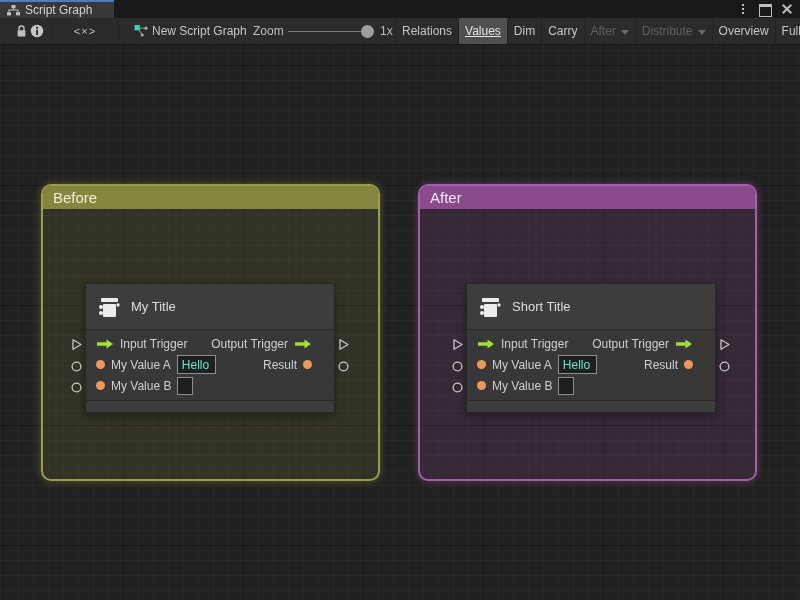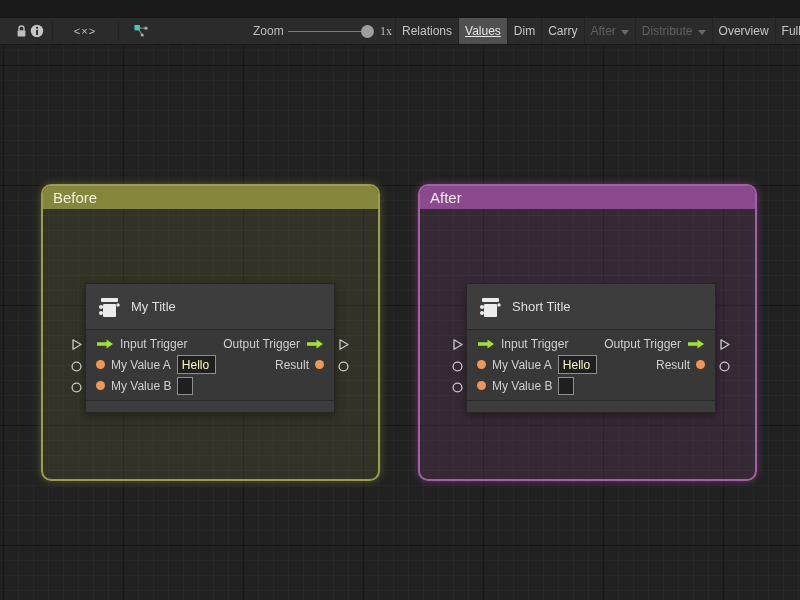--- a/index.html
+++ b/index.html
@@ -25,21 +25,21 @@
   
   .toolbar { position:absolute; left:0; top:18px; width:800px; height:27px; background:#2b2b2b;
              border-bottom:1px solid #191919; color:#c6c6c6; font-size:12px; }
   .tbtn-icon { position:absolute; top:0; height:26px; display:flex; align-items:center; justify-content:center; cursor:pointer; }
   .tb-sep { position:absolute; top:3px; width:1px; height:20px; background:#222; }
   .code-glyph { color:#c2c2c2; font-size:11px; letter-spacing:1px; }
   .graph-title { position:absolute; left:152px; top:0; height:26px; display:flex; align-items:center; color:#c8c8c8; }
   .zoom-label { position:absolute; left:253px; top:0; height:26px; display:flex; align-items:center; color:#bdbdbd; }
   .zoom-track { position:absolute; left:288px; top:13px; width:82px; height:1px; background:#7d7d7d; cursor:pointer; }
   .zoom-thumb { position:absolute; left:361px; top:7px; width:13px; height:13px; border-radius:50%; background:#9e9e9e; cursor:pointer; }
-  .zoom-level { position:absolute; left:380px; top:0; height:26px; display:flex; align-items:center; color:#bdbdbd;font-family:Liberation Serif, serif; }
+  .zoom-level { position:absolute; left:380px; top:0; height:26px; display:flex; align-items:center; color:#bdbdbd; }
   .tb-buttons { position:absolute; left:395px; top:0; height:26px; display:flex; white-space:nowrap; }
   .tb-buttons .btn { height:26px; display:flex; align-items:center; padding:0 6px; border-left:1px solid #232323; cursor:pointer; gap:5px; }
   .tb-buttons .btn.active { background:#505050; color:#e6e6e6;text-decoration:underline; }
   .tb-buttons .btn.disabled { color:#616161; cursor:default; }
   .dd-arrow { width:0; height:0; border-left:4px solid transparent; border-right:4px solid transparent; border-top:5px solid #6a6a6a; margin-top:2px; }
 
   
   .canvas { position:absolute; left:0; top:45px; width:800px; height:555px; background-color:#212121;
     background-image:
       linear-gradient(rgba(0,0,0,0.40) 1px, transparent 1px),
@@ -59,39 +59,55 @@
                   font-size:15px; cursor:move; }
   .group-before .group-header { background:#84863c; color:#f0efe0; }
   .group-after  .group-header { background:#8c4a8e; color:#f4e8f4; }
 
   
   .vsnode { position:absolute; width:250px; background:#383838; border:1px solid #262626;
             box-shadow:0 3px 8px rgba(0,0,0,0.35); top:238px; }
   .vsnode-header { height:46px; background:#3d3d3d; border-bottom:1px solid #292929;
                    display:flex; align-items:center; gap:10px; padding-left:11px;
                    color:#dedede; font-size:13px; cursor:move; }
-  .vsnode-body { background:#383838; padding:3px 4px 4px 0; }
+  .vsnode-body { background:#383838; padding:3px 16px 4px 0; }
   .prow { height:21px; display:flex; align-items:center; justify-content:space-between; padding:0 6px 0 10px; }
   .pside { display:flex; align-items:center; gap:6px; }
   .plabel { color:#cfcfcf; font-size:12px; }
   .dot { width:9px; height:9px; border-radius:50%; background:#ee9757; flex:none; }
-  .field { background:#1f1f1f; border:1px solid #8f8f8f; color:#fef9c3; font-size:12px;
+  .field { background:#1f1f1f; border:1px solid #8f8f8f; color:#5eead4; font-size:12px;
            font-family:"Liberation Sans", sans-serif; height:19px; padding:0 4px; }
   .field-a { width:39px; }
   .field-b { width:16px; height:18px; padding:0 2px; }
   .vsnode-footer { height:12px; background:#3c3c3c; border-top:1px solid #292929; }
   .oport { position:absolute; width:13px; height:13px; }
 
   svg { display:block; }
 </style>
 </head>
 <body>
 
 <div class="screen">
 
+  <div class="tabbar">
+    <div class="tab">
+      <svg width="13" height="11" viewBox="0 0 13 11">
+        <rect x="4.5" y="0" width="4" height="3.2" fill="#c0c0c0"></rect>
+        <rect x="0" y="7.2" width="4" height="3.2" fill="#c0c0c0"></rect>
+        <rect x="9" y="7.2" width="4" height="3.2" fill="#c0c0c0"></rect>
+        <path d="M6.5 3.2 V5 M2 7.2 V5 H11 V7.2" stroke="#c0c0c0" stroke-width="1.1" fill="none"></path>
+      </svg>
+      <span>Script Graph</span>
+    </div>
+    <div class="win-controls">
+      <span class="wc wc-kebab"></span>
+      <span class="wc wc-max"></span>
+      <span class="wc wc-close"></span>
+    </div>
+  </div>
 
   <div class="toolbar">
     <div class="tbtn-icon" style="left:12px; width:18px;">
       <svg width="13" height="14" viewBox="0 0 13 14">
         <path d="M4 6.5 V4.5 a2.5 2.5 0 0 1 5 0 V6.5" fill="none" stroke="#bfbfbf" stroke-width="1.4"></path>
         <rect x="2.6" y="6.3" width="7.8" height="6.2" rx="1" fill="#bfbfbf"></rect>
       </svg>
     </div>
     <div class="tbtn-icon" style="left:28px; width:18px;">
       <svg width="14" height="14" viewBox="0 0 14 14">
@@ -107,20 +123,21 @@
     <div class="tb-sep" style="left:118px;"></div>
 
     <div class="tbtn-icon" style="left:133px; width:16px;">
       <svg width="14" height="14" viewBox="0 0 14 14">
         <path d="M5 4 L11 4.2 M4.5 5.5 L8 10.5" stroke="#8f8f8f" stroke-width="1.1"></path>
         <rect x="0.5" y="1" width="5.4" height="5.4" fill="#38d2b2"></rect>
         <circle cx="12" cy="4.2" r="1.6" fill="#a8a8a8"></circle>
         <circle cx="8.2" cy="11" r="1.6" fill="#a8a8a8"></circle>
       </svg>
     </div>
+    <div class="graph-title">New Script Graph</div>
 
     <div class="zoom-label">Zoom</div>
     <div class="zoom-track"></div>
     <div class="zoom-thumb"></div>
     <div class="zoom-level">1x</div>
 
     <div class="tb-buttons">
       <div class="btn">
         <span>Relations</span>
       </div>

